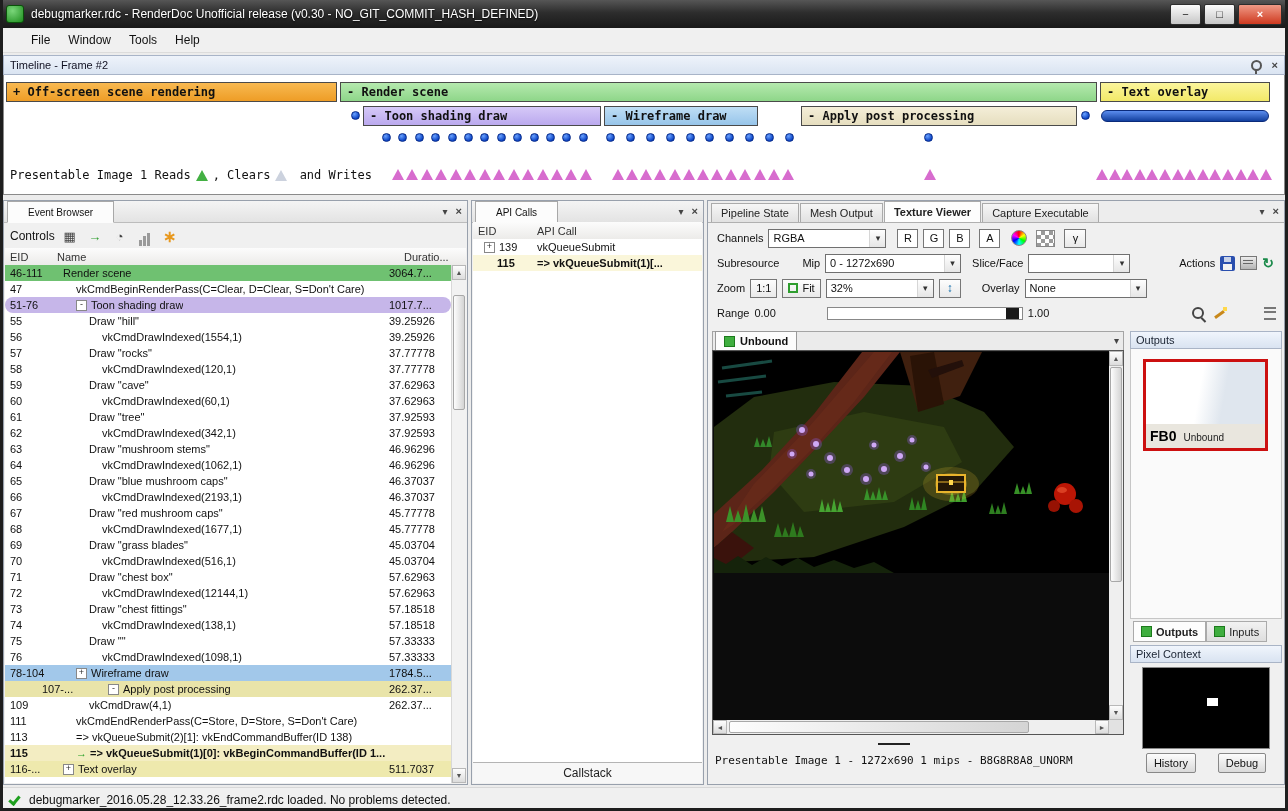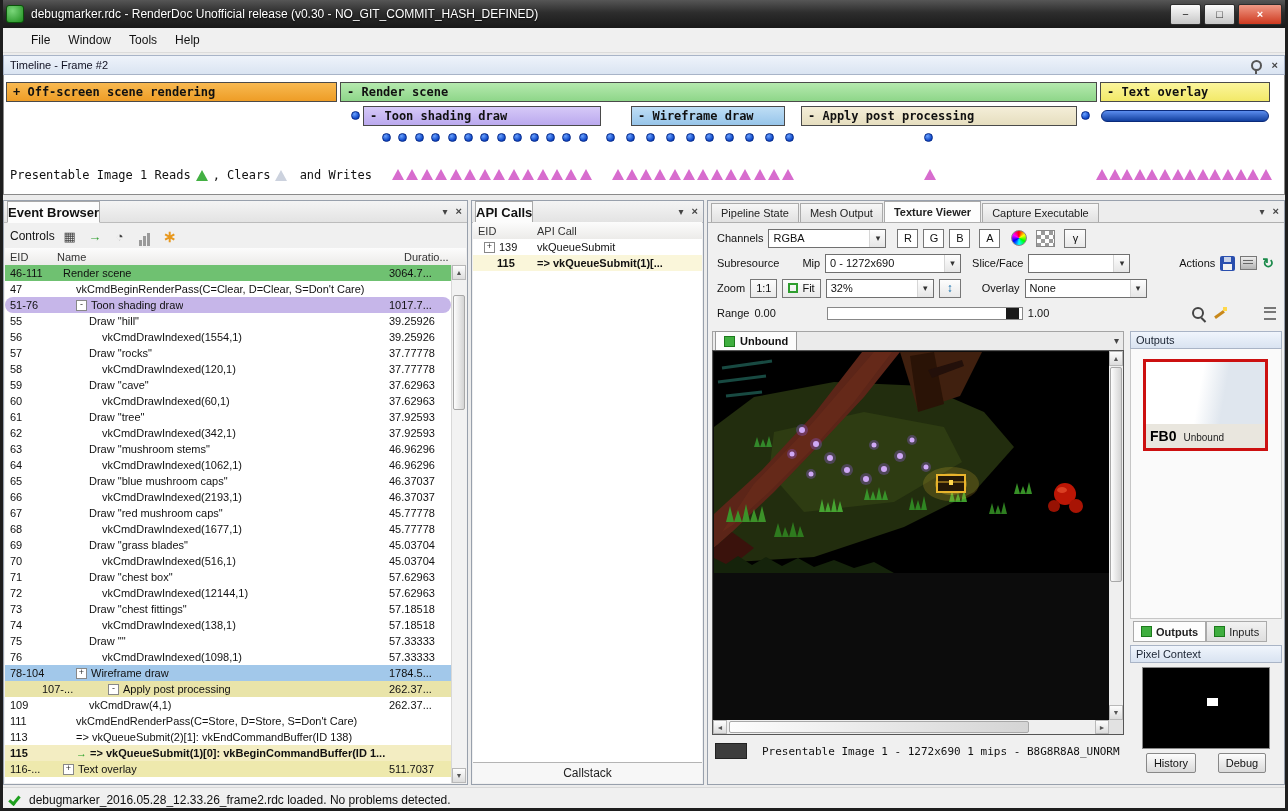--- a/index.html
+++ b/index.html
@@ -25,41 +25,41 @@
   .pin-icon{width:7px;height:7px;border:2px solid #555;border-radius:50%;position:relative;margin-right:10px;}
   .pin-icon::after{content:"";position:absolute;left:2px;top:7px;width:2px;height:5px;background:#555;}
   .x-icon{color:#444;font-size:11px;font-weight:bold;}
   .chev-icon{color:#444;font-size:10px;}
   .tl-body{position:relative;height:120px;background:#fff;border:1px solid #8a8a8a;border-top:none;box-sizing:border-box;overflow:hidden;}
   .tl-bar{position:absolute;top:7px;height:20px;line-height:18px;font-family:"DejaVu Sans Mono","Liberation Mono",monospace;font-size:12px;font-weight:bold;color:#111;padding-left:6px;border:1px solid #4a4a4a;box-sizing:border-box;white-space:nowrap;overflow:hidden;}
   .bar-off{left:2px;width:331px;background:linear-gradient(#f8b951,#ee9d26);}
   .bar-render{left:336px;width:757px;background:linear-gradient(#b5e9ae,#8ed689);}
   .bar-text{left:1096px;width:170px;background:linear-gradient(#fbf59c,#f2e968);}
   .bar-toon{left:359px;top:31px;width:238px;background:linear-gradient(#d6c9f7,#bba9ee);}
-  .bar-wire{left:600px;top:31px;width:154px;background:linear-gradient(#bfdef5,#97c5ea);margin-left:27px;}
+  .bar-wire{left:600px;top:31px;width:154px;background:linear-gradient(#bfdef5,#97c5ea);}
   .bar-post{left:797px;top:31px;width:276px;background:linear-gradient(#f4eed8,#e6debf);}
   .tl-dot{width:9px;height:9px;border-radius:50%;background:radial-gradient(circle at 35% 30%,#6aa2ff,#0c44c4 70%);border:1px solid #062a8a;box-sizing:border-box;display:inline-block;}
   .dot-a{position:absolute;left:347px;top:36px;}
   .dot-b{position:absolute;left:1077px;top:36px;}
   .tl-pill{position:absolute;left:1097px;top:35px;width:168px;height:12px;border-radius:6px;background:linear-gradient(#5b8dee,#123f9e);border:1px solid #0a2a7a;box-sizing:border-box;}
   .dots{position:absolute;top:57px;height:11px;display:flex;justify-content:space-between;align-items:center;}
   [data-name="toon-markers"]{left:378px;width:206px;}
   [data-name="wireframe-markers"]{left:602px;width:188px;}
   [data-name="post-markers"]{left:920px;width:10px;}
   .tl-footer{position:absolute;left:6px;top:89px;height:18px;display:flex;align-items:flex-end;font-family:"DejaVu Sans Mono","Liberation Mono",monospace;font-size:12px;color:#111;white-space:pre;}
   .tri{width:0;height:0;border-left:6px solid transparent;border-right:6px solid transparent;border-bottom:11px solid #d76cce;display:inline-block;}
   .tri-green{border-bottom-color:#43b043;}
   .tri-gray{border-bottom-color:#ccd2de;}
   .tl-footer .tri{margin:0 5px 1px 5px;}
   .cluster{position:absolute;top:92px;height:13px;display:flex;justify-content:space-between;align-items:flex-end;}
 
   
   .dock{position:absolute;background:#f0f0f0;border:1px solid #98a0ac;box-sizing:border-box;}
   .dock-head{height:21px;background:linear-gradient(#f4f4f4,#e3e3e3);border-bottom:1px solid #bcbcbc;display:flex;align-items:flex-end;padding-left:3px;position:relative;}
-  .dock-tab{height:20px;background:#fcfcfc;border:1px solid #a8a8a8;border-bottom:1px solid #fcfcfc;margin-bottom:-1px;display:flex;align-items:center;padding:0 0;font-size:13px;font-weight:bold;color:#111;}
+  .dock-tab{height:20px;background:#fcfcfc;border:1px solid #a8a8a8;border-bottom:1px solid #fcfcfc;margin-bottom:-1px;display:flex;align-items:center;padding:0 20px;font-size:10px;font-weight:normal;color:#111;}
   .dock-icons{position:absolute;right:5px;top:4px;display:flex;gap:8px;color:#444;font-size:10px;align-items:center;}
 
   
   .eb{left:3px;top:200px;width:465px;height:585px;}
   .eb-toolbar{height:26px;display:flex;align-items:center;gap:5px;padding:0 6px;font-size:12px;color:#111;}
   .tool-icon{width:20px;height:20px;display:inline-flex;align-items:center;justify-content:center;font-size:13px;color:#444;}
   .icon-goto{color:#2e9e2e;font-weight:bold;}
   .icon-bars{align-items:flex-end;}
   .icon-bars i{display:block;width:3px;background:#9a9a9a;margin-right:1px;}
   .icon-star{color:#e8981d;font-weight:bold;font-size:16px;}
@@ -130,21 +130,21 @@
 
   .tex-tabs{position:absolute;left:4px;top:130px;width:412px;height:20px;background:#ebebeb;border:1px solid #a4a4a4;display:flex;align-items:flex-end;box-sizing:border-box;padding-left:2px;}
   .tex-tab{height:18px;display:flex;align-items:center;gap:5px;padding:0 8px;background:#fcfcfc;border:1px solid #999;border-bottom:none;font-size:11px;font-weight:bold;color:#111;}
   .gicon{width:9px;height:9px;background:#3fae3f;border:1px solid #1c7a1c;box-sizing:content-box;}
   .tex-tabs .chev-icon{margin-left:auto;margin-right:4px;margin-bottom:4px;}
   .tex-view{position:absolute;left:4px;top:149px;width:412px;height:385px;background:#0c0c0c;border:1px solid #555;box-sizing:border-box;}
   .tex-view svg{position:absolute;left:1px;top:1px;display:block;}
   .sbV{position:absolute;right:0;top:0;width:14px;bottom:14px;background:#efefef;}
   .sbH{position:absolute;left:0;bottom:0;height:14px;right:14px;background:#efefef;}
   .sbC{position:absolute;right:0;bottom:0;width:14px;height:14px;background:#e2e2e2;}
-  .tv-status{position:absolute;left:7px;top:542px;height:16px;display:flex;align-items:center;gap:15px;font-family:"DejaVu Sans Mono","Liberation Mono",monospace;font-size:11px;color:#111;}
+  .tv-status{position:absolute;left:7px;top:542px;height:16px;display:flex;align-items:center;gap:9px;font-family:"DejaVu Sans Mono","Liberation Mono",monospace;font-size:11px;color:#111;flex-direction:column;}
   .swatch{width:30px;height:14px;background:#3d3d3d;border:1px solid #222;}
 
   .sidebar{position:absolute;left:422px;top:130px;width:152px;height:455px;}
   .side-head{position:absolute;left:0;width:152px;height:18px;background:linear-gradient(#f0f5fc,#d9e3f1);border:1px solid #a9b4c6;font-size:11px;display:flex;align-items:center;padding-left:5px;box-sizing:border-box;color:#1b2433;}
   .outputs-area{position:absolute;left:0;top:18px;width:152px;height:270px;background:#fafafa;border:1px solid #c6c6c6;border-top:none;box-sizing:border-box;}
   .fb-item{position:absolute;left:12px;top:10px;width:125px;height:92px;border:3px solid #cc1010;box-sizing:border-box;background:#e9e6de;}
   .fb-thumb{height:62px;background:linear-gradient(100deg,#ffffff 45%,#dfe6ee 65%);}
   .fb-label{display:flex;align-items:baseline;gap:7px;padding:4px 0 0 4px;}
   .fb-name{font-weight:bold;font-size:14px;color:#000;}
   .fb-sub{font-size:10px;color:#222;}

